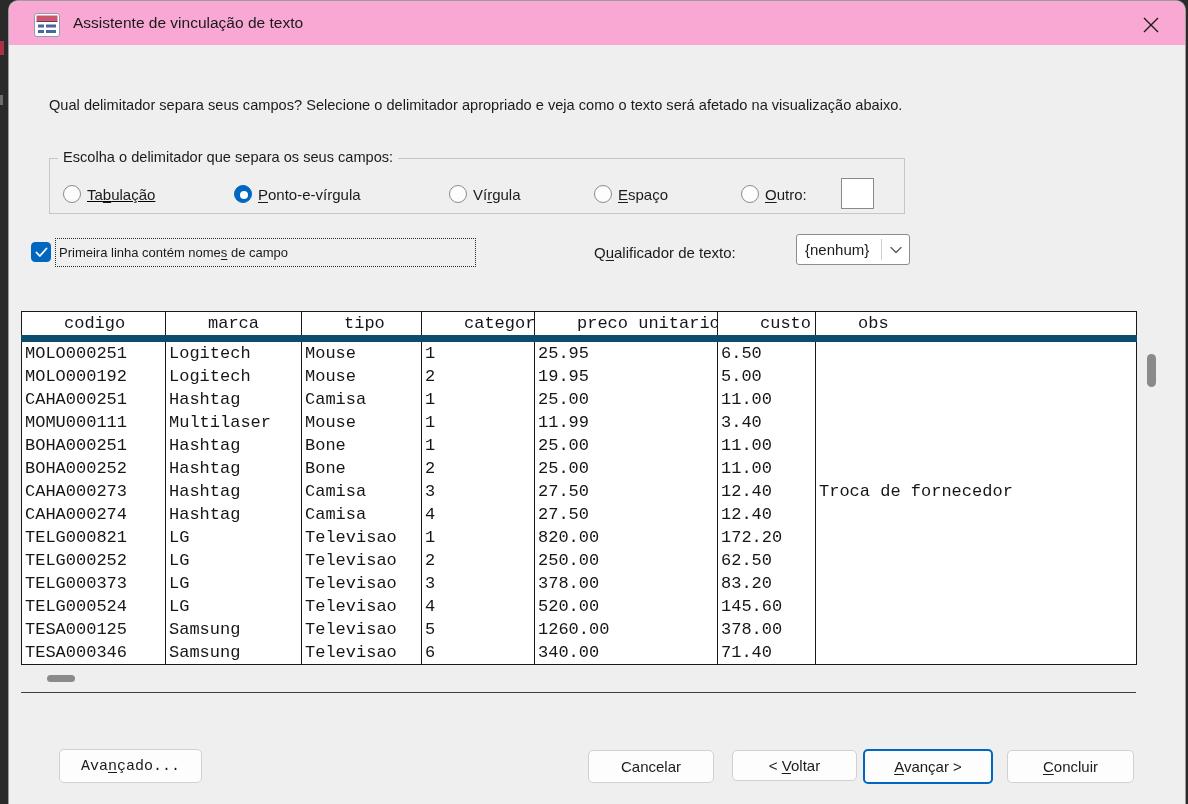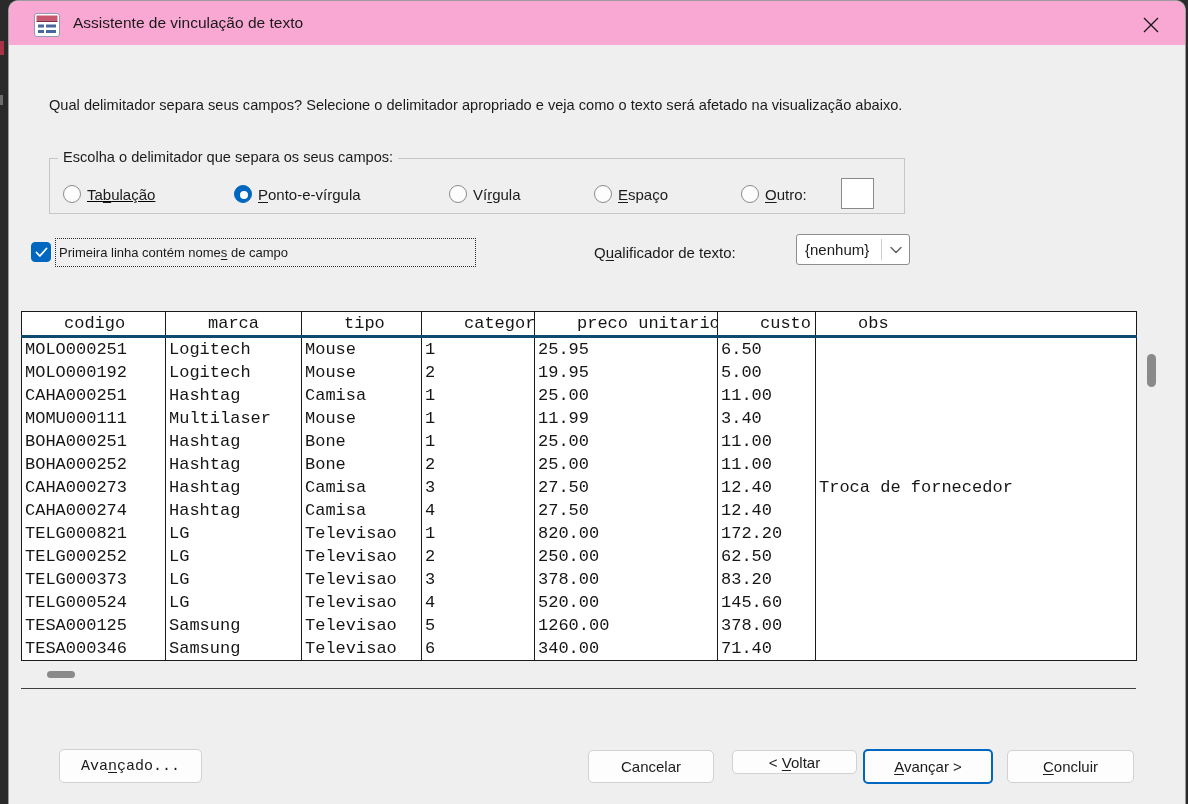--- a/index.html
+++ b/index.html
@@ -62,33 +62,33 @@
     align-items:center;justify-content:center;}
 
   .preview{position:absolute;left:12px;top:310px;width:1115px;border-bottom:1px solid #3f3f3f;}
   table.prev{width:1115px;border-collapse:collapse;table-layout:fixed;
     font-family:"Liberation Mono","DejaVu Sans Mono",monospace;font-size:17px;color:#161616;
     border:1px solid #1a1a1a;background:#fff;}
   table.prev th, table.prev td{
     height:23px;line-height:23px;padding:0 0 0 3px;text-align:left;font-weight:normal;
     white-space:nowrap;overflow:hidden;border-left:1px solid #1a1a1a;}
   table.prev th:first-child, table.prev td:first-child{border-left:none;}
-  table.prev thead th{border-bottom:3px solid #0c4a6e;padding-left:42px;}
+  table.prev thead th{border-bottom:7px solid #0c4a6e;padding-left:42px;}
   .c0{width:144px;}.c1{width:136px;}.c2{width:120px;}.c3{width:113px;}
   .c4{width:183px;}.c5{width:98px;}.c6{width:321px;}
   .hscroll{position:relative;height:27px;}
   .hthumb{position:absolute;left:26px;top:10px;width:28px;height:7px;border-radius:3.5px;background:#8a8a8a;}
   .vthumb{position:absolute;left:1138px;top:353px;width:9px;height:33px;border-radius:4.5px;background:#8a8a8a;}
 
   .btn{position:absolute;box-sizing:border-box;background:#fdfdfd;border:1px solid #d1d1d1;
     border-radius:5px;font-size:15px;color:#1b1b1b;display:flex;align-items:center;
     justify-content:center;cursor:pointer;font-family:"Liberation Sans",sans-serif;white-space:nowrap;}
   .btn-advanced{left:50px;top:748px;width:143px;height:34px;font-family:Liberation Mono, monospace;}
   .btn-cancel{left:579px;top:749px;width:126px;height:33px;}
-  .btn-back{left:723px;top:749px;width:125px;height:24px;}
+  .btn-back{left:723px;top:749px;width:125px;height:31px;}
   .btn-next{left:854px;top:748px;width:130px;height:35px;border:2px solid #0067c0;}
   .btn-finish{left:998px;top:749px;width:127px;height:33px;}
 </style>
 </head>
 <body>
 
 <div class="bg-red-sliver"></div>
 <div class="bg-gray-sliver"></div>
 
 <div class="dialog">

